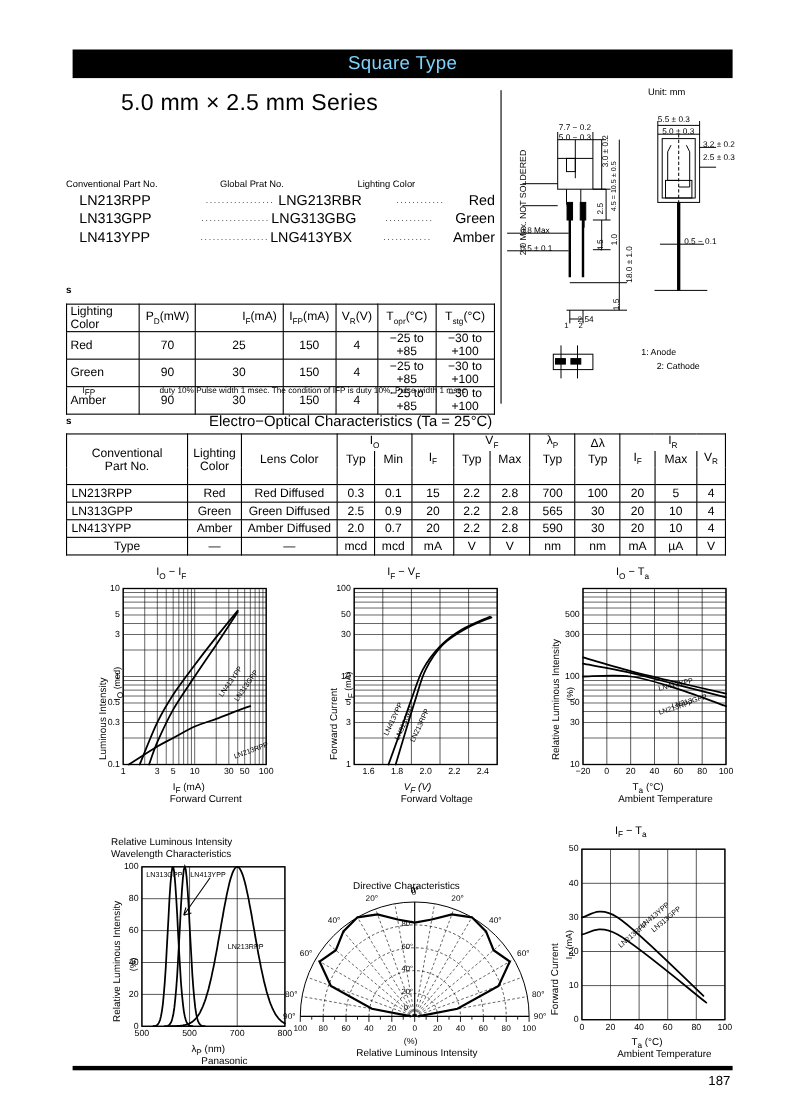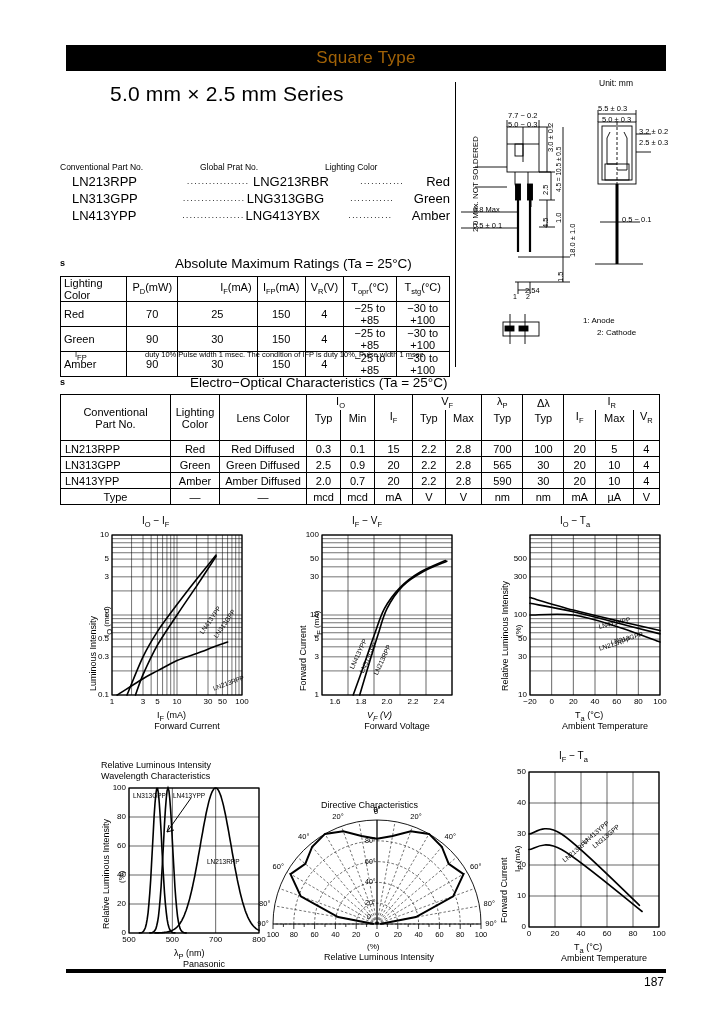--- a/index.html
+++ b/index.html
@@ -1,21 +1,21 @@
 <!DOCTYPE html>
 <html><head>
 <meta charset="utf-8">
 <style>
   html,body{margin:0;padding:0;background:#fff;}
   body{width:720px;height:1012px;position:relative;font-family:"Liberation Sans",sans-serif;color:#000;overflow:hidden;}
   .page{position:absolute;left:0;top:0;width:720px;height:1012px;background:#fff;}
 
   
   .titlebar{position:absolute;left:66px;top:45px;width:600px;height:26px;background:#000;}
-  .titlebar span{display:block;text-align:center;color:#a16207;font-size:17px;line-height:26px;letter-spacing:.3px;}
+  .titlebar span{display:block;text-align:center;color:#7dd3fc;font-size:17px;line-height:26px;letter-spacing:.3px;}
   .series-title{position:absolute;left:110px;top:82px;font-size:21px;letter-spacing:.2px;}
 
   
   .pnbox{position:absolute;left:60px;top:162px;width:390px;}
   .pn-head{display:flex;font-size:8.5px;}
   .pn-head span:nth-child(1){width:140px;}
   .pn-head span:nth-child(2){width:125px;}
   .pn-row{display:flex;align-items:baseline;font-size:13px;margin-top:2px;}
   .pn-row .a{width:118px;padding-left:12px;}
   .pn-row .dots{width:68px;font-size:8px;letter-spacing:1px;overflow:hidden;white-space:nowrap;}
@@ -169,21 +169,21 @@
         <line x1="140" y1="182" x2="188" y2="182"></line>
 
         <line x1="143" y1="32" x2="181" y2="32"></line>
         <line x1="143" y1="28" x2="143" y2="40"></line>
         <line x1="181" y1="28" x2="181" y2="40"></line>
         <line x1="181" y1="52" x2="196" y2="52"></line>
         <line x1="181" y1="70" x2="196" y2="70"></line>
       </g>
     </svg>
 
-    <div style="position:absolute;left:144px;top:-4px;font-size:8.5px;">Unit: mm</div>
+    <div style="position:absolute;left:134px;top:-4px;font-size:8.5px;">Unit: mm</div>
     <div style="position:absolute;left:16px;top:150px;font-size:8px;transform-origin:0 0;transform:rotate(-90deg);white-space:nowrap;">2.0 Max. NOT SOLDERED</div>
 
     <div style="position:absolute;left:53px;top:29px;font-size:7.5px;">7.7 − 0.2</div>
     <div style="position:absolute;left:53px;top:38px;font-size:7.5px;">5.0 − 0.3</div>
     <div style="position:absolute;left:91px;top:70px;font-size:7.5px;transform-origin:0 0;transform:rotate(-90deg);white-space:nowrap;">3.0 ± 0.2</div>
     <div style="position:absolute;left:86px;top:113px;font-size:7.5px;transform-origin:0 0;transform:rotate(-90deg);white-space:nowrap;">2.5</div>
     <div style="position:absolute;left:86px;top:146px;font-size:7.5px;transform-origin:0 0;transform:rotate(-90deg);white-space:nowrap;">4.5</div>
     <div style="position:absolute;left:99px;top:141px;font-size:7.5px;transform-origin:0 0;transform:rotate(-90deg);white-space:nowrap;">1.0</div>
     <div style="position:absolute;left:113px;top:175px;font-size:7.5px;transform-origin:0 0;transform:rotate(-90deg);white-space:nowrap;">18.0 ± 1.0</div>
     <div style="position:absolute;left:101px;top:200px;font-size:7.5px;transform-origin:0 0;transform:rotate(-90deg);white-space:nowrap;">1.5</div>
@@ -198,21 +198,20 @@
     <div style="position:absolute;left:147px;top:33px;font-size:7.5px;">5.0 ± 0.3</div>
     <div style="position:absolute;left:184px;top:45px;font-size:7.5px;">3.2 ± 0.2</div>
     <div style="position:absolute;left:184px;top:56px;font-size:7.5px;">2.5 ± 0.3</div>
     <div style="position:absolute;left:167px;top:133px;font-size:7.5px;">0.5 − 0.1</div>
 
     <div style="position:absolute;left:128px;top:234px;font-size:8px;">1: Anode</div>
     <div style="position:absolute;left:142px;top:246px;font-size:8px;">2: Cathode</div>
   </div>
 
   <div class="secmark" style="left:60px;top:258px;">s</div>
-  <div class="sec" style="left:175px;top:256px;">Absolute Maximum Ratings (Ta = 25°C)</div>
 
   <table class="amr">
     <thead>
       <tr>
         <td style="width:92px;" class="lcell">Lighting Color</td>
         <td style="width:50px;">P<sub>D</sub>(mW)</td>
         <td style="width:42px;padding-left:40px;">I<sub>F</sub>(mA)</td>
         <td style="width:48px;">I<sub>FP</sub>(mA)</td>
         <td style="width:38px;">V<sub>R</sub>(V)</td>
         <td style="width:58px;">T<sub>opr</sub>(°C)</td>

